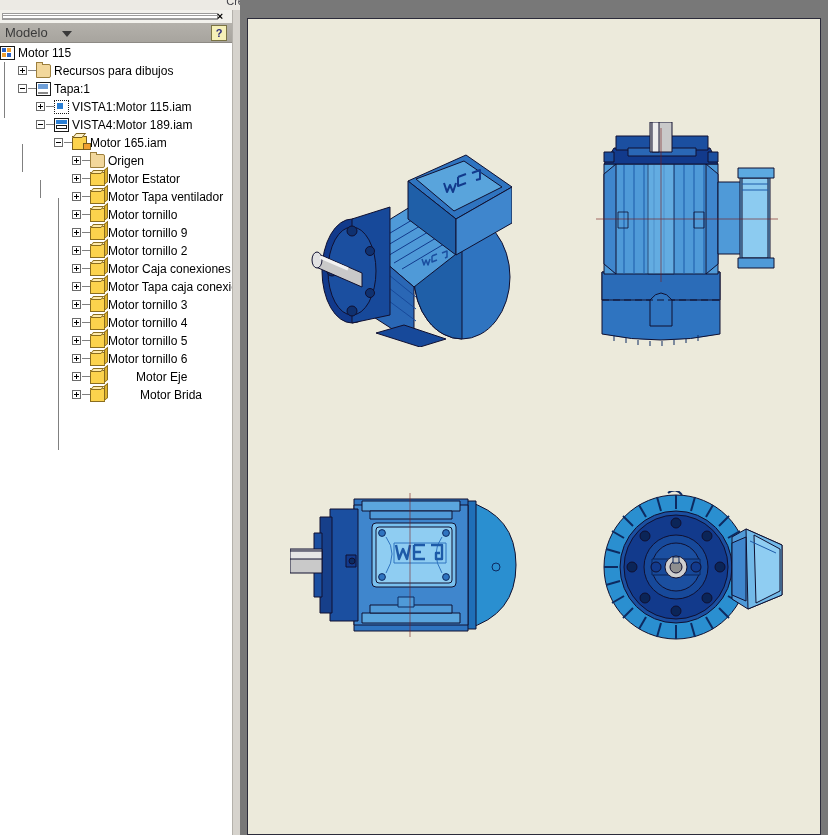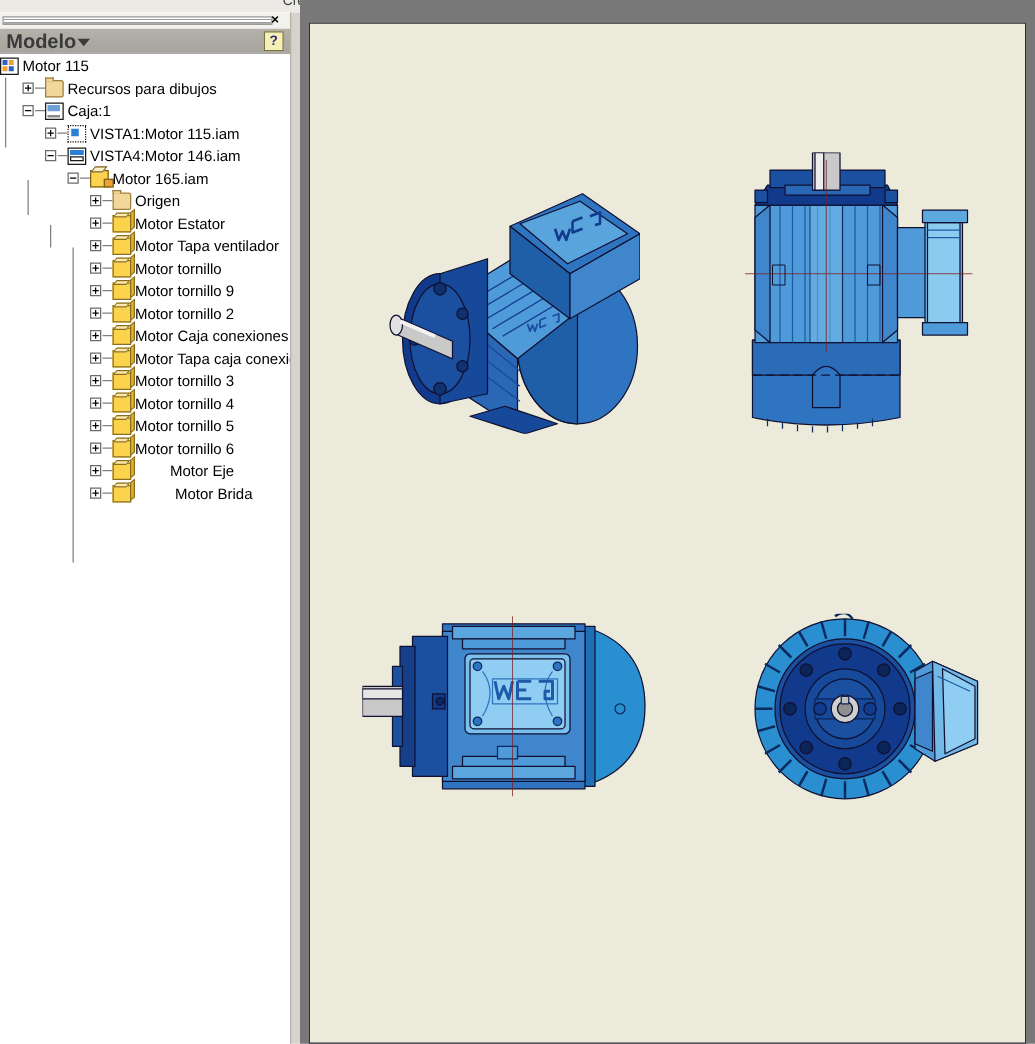--- a/index.html
+++ b/index.html
@@ -20,21 +20,21 @@
   .browser-titlebar{position:absolute;left:0;top:0;width:232px;height:13px;background:#f2f1ec;}
   .tb-grip{position:absolute;left:2px;top:3px;width:216px;height:7px;
     background:linear-gradient(to bottom,#ffffff 0,#ffffff 1px,#9d9d9d 1px,#9d9d9d 2px,#ffffff 2px,#ffffff 4px,#9d9d9d 4px,#9d9d9d 5px,#ffffff 5px);
     border:1px solid #9a9a9a;box-sizing:border-box;}
   .tb-close{position:absolute;right:5px;top:0px;width:14px;height:13px;line-height:13px;
     text-align:center;font-size:11px;font-weight:bold;color:#000;cursor:pointer;}
 
   .panel-header{position:absolute;left:0;top:13px;width:232px;height:20px;
     background:linear-gradient(to bottom,#b4b1ab 0%,#a7a49e 100%);border-bottom:1px solid #8d8a85;
     box-sizing:border-box;}
-  .panel-header .ptitle{position:absolute;left:5px;top:2px;font-size:16px;font-weight:bold;color:#3a3a3a;}
+  .panel-header .ptitle{position:absolute;left:5px;top:2px;font-size:13px;font-weight:normal;color:#3a3a3a;}
   .panel-header .pcaret{position:absolute;left:62px;top:8px;width:0;height:0;
     border-left:5px solid transparent;border-right:5px solid transparent;border-top:6px solid #3a3a3a;}
   .help-btn{position:absolute;right:5px;top:2px;width:16px;height:16px;background:#f5f0b8;
     border:1px solid #7a7344;box-sizing:border-box;font-size:11px;font-weight:bold;
     color:#2a2a7a;text-align:center;line-height:14px;cursor:pointer;}
 
   .tree{position:absolute;left:0;top:34px;width:272px;height:791px;background:#fff;overflow:hidden;}
   .node{position:absolute;height:18px;white-space:nowrap;}
   .node .lbl{position:absolute;left:22px;top:2px;font-size:12px;color:#000;line-height:14px;}
   .expander{position:absolute;left:0;top:4px;width:9px;height:9px;border:1px solid #6b6b6b;
@@ -130,38 +130,38 @@
           <div class="ic ic-folder"></div>
           <div class="lbl" style="left: 36px;">Recursos para dibujos</div>
         </div>
         <div class="node" style="left: 18px; top: 36px;">
           <div class="expander"></div>
           <div class="tline-h"></div>
           <div class="ic ic-sheet">
             <i></i>
             <b></b>
           </div>
-          <div class="lbl" style="left: 36px;">Caja:1</div>
+          <div class="lbl" style="left: 36px;">Tapa:1</div>
         </div>
         <div class="node" style="left: 36px; top: 54px;">
           <div class="expander plus"></div>
           <div class="tline-h"></div>
           <div class="ic ic-v1">
             <i></i>
           </div>
           <div class="lbl" style="left: 36px;">VISTA1:Motor 115.iam</div>
         </div>
         <div class="node" style="left: 36px; top: 72px;">
           <div class="expander"></div>
           <div class="tline-h"></div>
           <div class="ic ic-v4">
             <i></i>
             <b></b>
           </div>
-          <div class="lbl" style="left: 36px;">VISTA4:Motor 146.iam</div>
+          <div class="lbl" style="left: 36px;">VISTA4:Motor 189.iam</div>
         </div>
         <div class="node" style="left: 54px; top: 90px;">
           <div class="expander"></div>
           <div class="tline-h"></div>
           <div class="ic ic-asm"></div>
           <div class="lbl" style="left: 36px;">Motor 165.iam</div>
         </div>
         <div class="node" style="left: 72px; top: 108px;">
           <div class="expander plus"></div>
           <div class="tline-h"></div>

